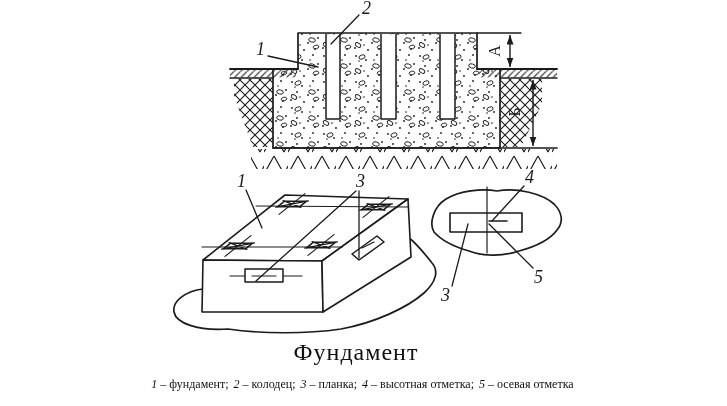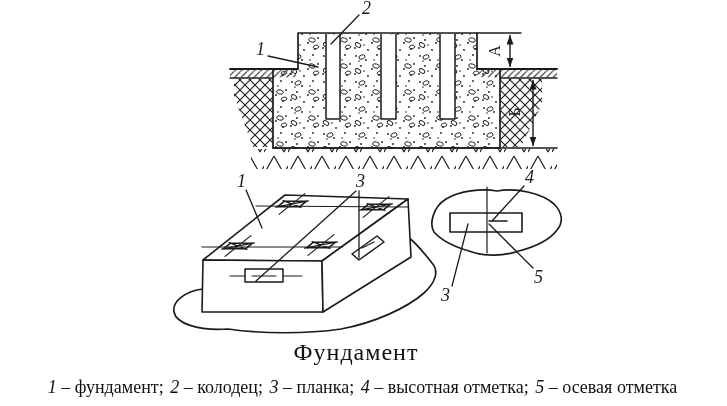--- a/index.html
+++ b/index.html
@@ -2,21 +2,21 @@
 <html><head>
 <meta charset="utf-8">
 <style>
   html,body{margin:0;padding:0;background:#ffffff;}
   #page{position:relative;width:727px;height:406px;background:#ffffff;overflow:hidden;
         font-family:"Liberation Serif", serif;color:#1b1b1b;}
   #figure-svg{position:absolute;left:0;top:0;}
   .caption{position:absolute;top:339px;left:0;width:712px;text-align:center;
            font-size:24px;letter-spacing:1px;color:#111;}
   .legend{position:absolute;top:377px;left:0;width:727px;text-align:center;
-          font-size:18px;white-space:nowrap;color:#111;}
+          font-size:12px;white-space:nowrap;color:#111;}
   .legend .lnum{font-style:italic;}
   .legend .legend-item{margin-right:2px;}
   svg text{fill:#1b1b1b;}
   .callout{font:italic 18px "Liberation Serif", serif;}
   .dimletter{font:16px "Liberation Serif", serif;}
 </style>
 </head>
 <body>
 
 <div id="page">

